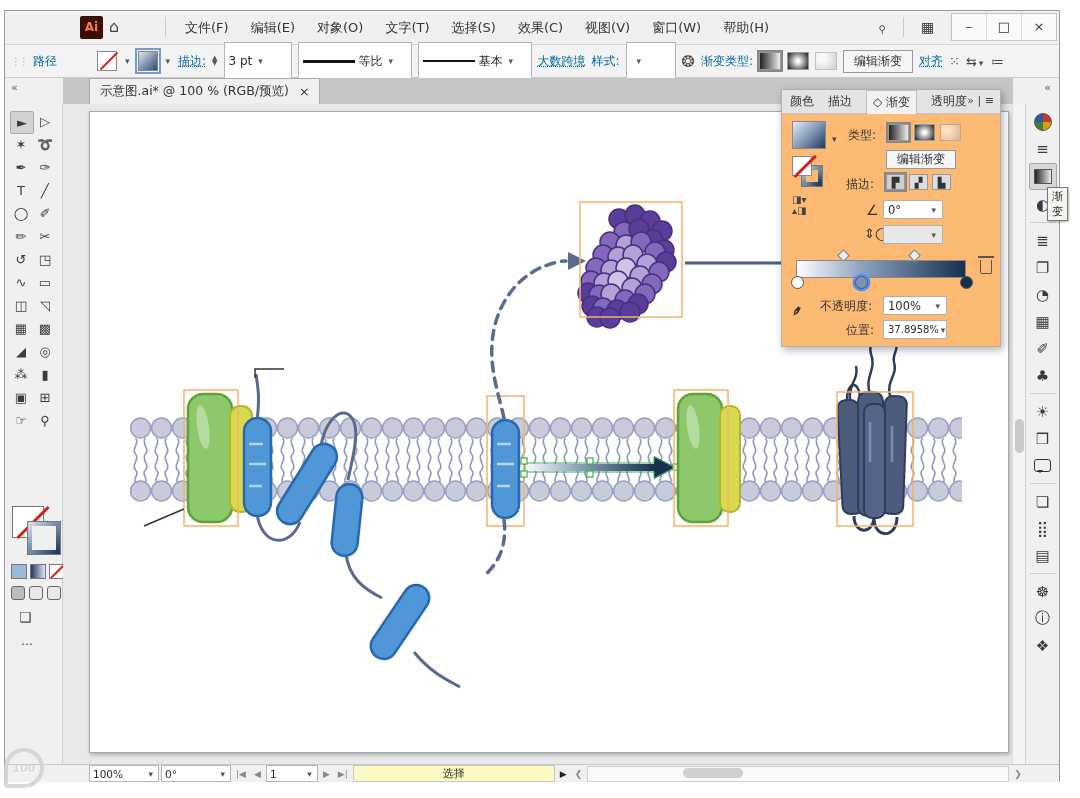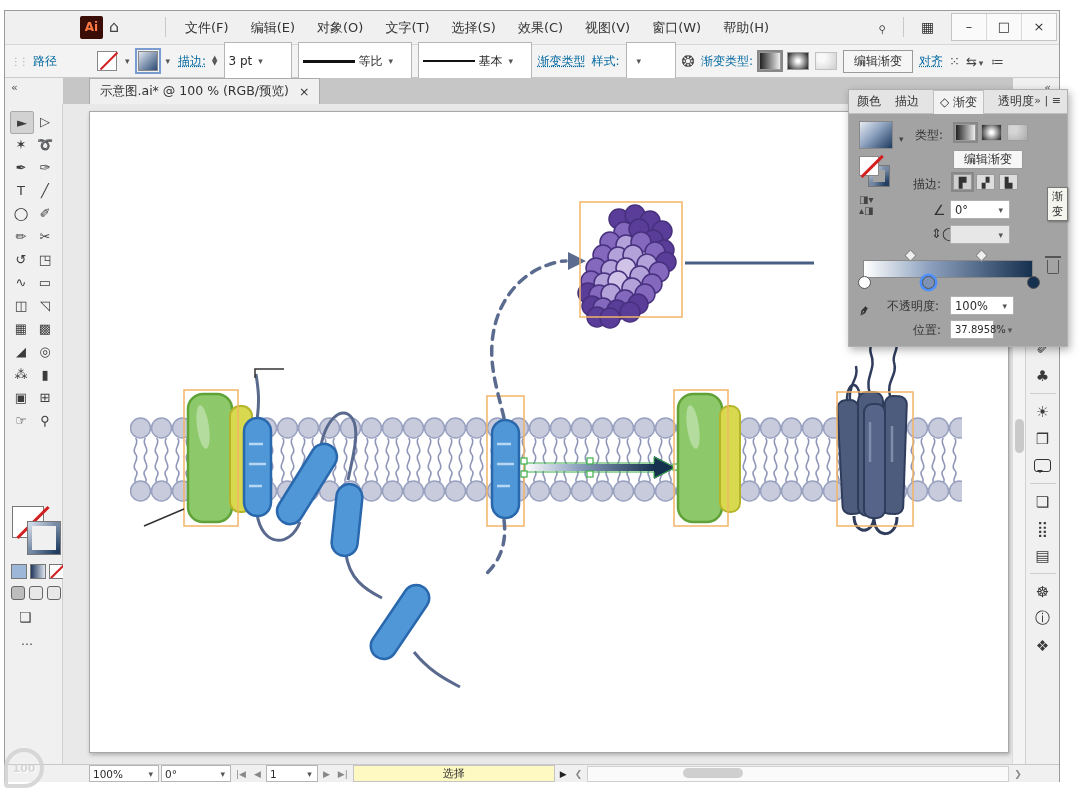--- a/index.html
+++ b/index.html
@@ -54,21 +54,21 @@
   .ms-grad{background:linear-gradient(90deg,#20375c,#dfe6f0);}
   .ms-none{background:#fff;position:relative;overflow:hidden;}
   .ms-none:after{content:"";position:absolute;left:-2px;top:5px;width:20px;height:2px;background:#d21f1f;transform:rotate(-45deg);}
   .mode-circ{width:12px;height:12px;border:1px solid #666;border-radius:3px;background:#e8e8e8;}
   .mode-circ.on{background:#bdbdbd;}
   
   #pasteboard{left:58px;top:93px;width:950px;height:660px;background:#e9e9e9;}
   #artboard{left:84px;top:100px;width:920px;height:642px;background:#fff;border:1px solid #a8a8a8;box-shadow:1px 2px 4px rgba(0,0,0,.25);}
   #artboard svg{position:absolute;left:0;top:0;}
   
-  #gpanel{left:843px;top:78px;width:220px;height:258px;background:#a3a3a3;border:1px solid #b0b0b0;box-shadow:2px 3px 8px rgba(0,0,0,.3);z-index:5;}
+  #gpanel{left:776px;top:78px;width:220px;height:258px;background:#fdba74;border:1px solid #b0b0b0;box-shadow:2px 3px 8px rgba(0,0,0,.3);z-index:5;}
   #gp-tabs{left:0;top:0;width:100%;height:24px;background:#e4e4e4;border-bottom:1px solid #c0c0c0;display:flex;align-items:center;padding-left:8px;gap:14px;font-size:12px;color:#333;}
   .gp-tab.active{background:#f2f2f2;border:1px solid #c0c0c0;border-bottom:none;padding:3px 6px;}
   #gp-menu{position:absolute;right:6px;top:4px;font-size:11px;color:#444;}
   #gp-swatch{left:10px;top:31px;width:34px;height:28px;border:1px solid #888;background:linear-gradient(135deg,#e6ebf3 0%,#8fa3c0 45%,#1d3a5f 100%);}
   #gp-swatch-caret{left:48px;top:44px;font-size:9px;color:#444;}
   .gp-label{font-size:12px;color:#333;}
   .gp-dd{height:19px;background:#fff;border:1px solid #b0b0b0;display:flex;align-items:center;justify-content:space-between;padding:0 4px;font-size:11.5px;}
   .gp-dd.dis{background:#e7e7e7;color:#aaa;}
   .gp-type{width:21px;height:17px;border:1px solid #999;}
   .stroke-g{width:19px;height:16px;border:1px solid #999;background:#ddd;font-size:10px;line-height:15px;text-align:center;color:#333;}
@@ -160,21 +160,21 @@
     <span class="dd" style="width:104px">
           <span class="line-prev"></span>
           <span>等比</span>
           <span class="caret">▾</span>
         </span>
     <span class="dd" style="width:104px">
           <span class="line-prev thin"></span>
           <span>基本</span>
           <span class="caret">▾</span>
         </span>
-    <span class="cb-label u">渐变类型</span>
+    <span class="cb-label u">大数跨境</span>
     <span class="cb-label">样式:</span>
     <span class="dd" style="width:40px">
           <span></span>
           <span class="caret">▾</span>
         </span>
     <span class="cb-icon" style="font-size:16px">❂</span>
     <span class="cb-label">渐变类型:</span>
     <span class="mini-grad mg-lin"></span>
     <span class="mini-grad mg-rad"></span>
     <span class="mini-grad mg-free"></span>
@@ -422,21 +422,21 @@
     <span class="gstop mid" style="left:73px;top:186px"></span>
     <span class="gstop end" style="left:178px;top:186px"></span>
     <div id="gp-trash" class="abs"></div>
     <div id="gp-eyed" class="abs">✒</div>
     <span class="gp-label abs" style="left:38px;top:208px">不透明度:</span>
     <span class="gp-dd abs" style="left:101px;top:206px;width:64px">
           <span>100%</span>
           <span class="caret">▾</span>
         </span>
     <span class="gp-label abs" style="left:64px;top:232px">位置:</span>
-    <span class="gp-dd abs" style="left:101px;top:230px;width:44px">
+    <span class="gp-dd abs" style="left:101px;top:230px;width:64px">
           <span style="font-size:10px">37.8958%</span>
           <span class="caret">▾</span>
         </span>
   </div>
 
   <div id="vscroll" class="abs">
         <div id="vthumb" class="abs"></div>
       </div>
   <div id="dock" class="abs">
         <div class="dock-icon">

